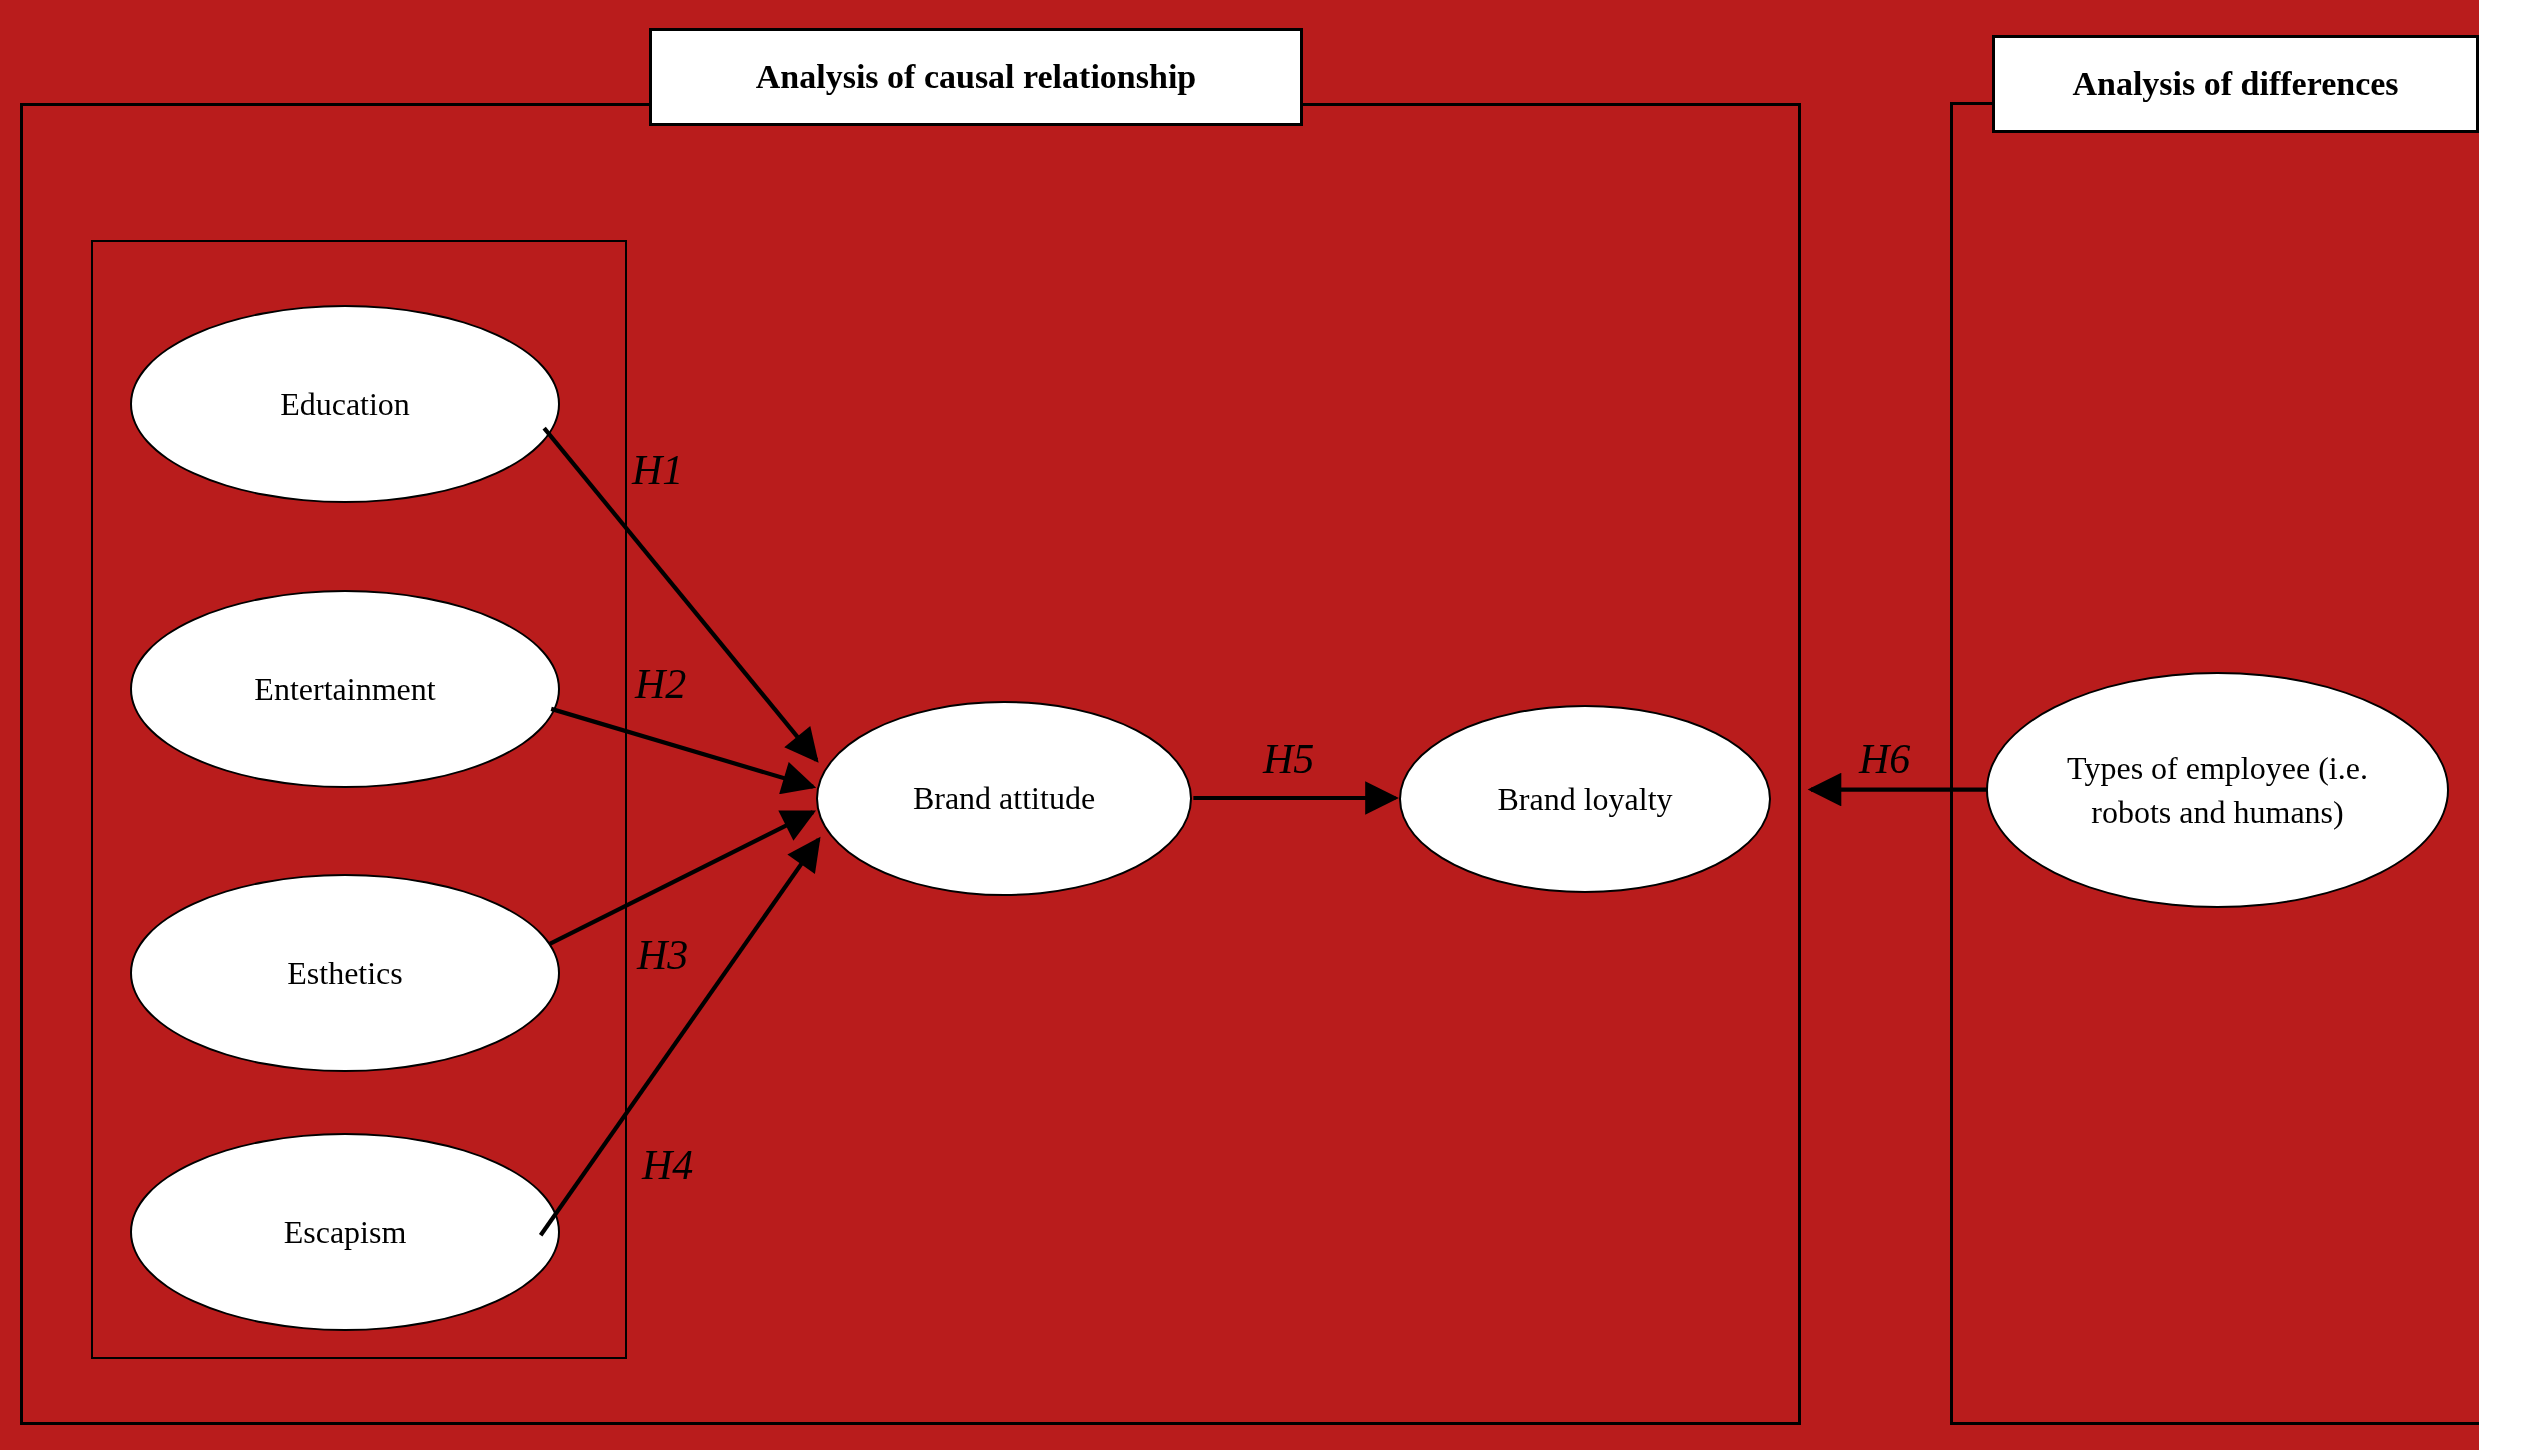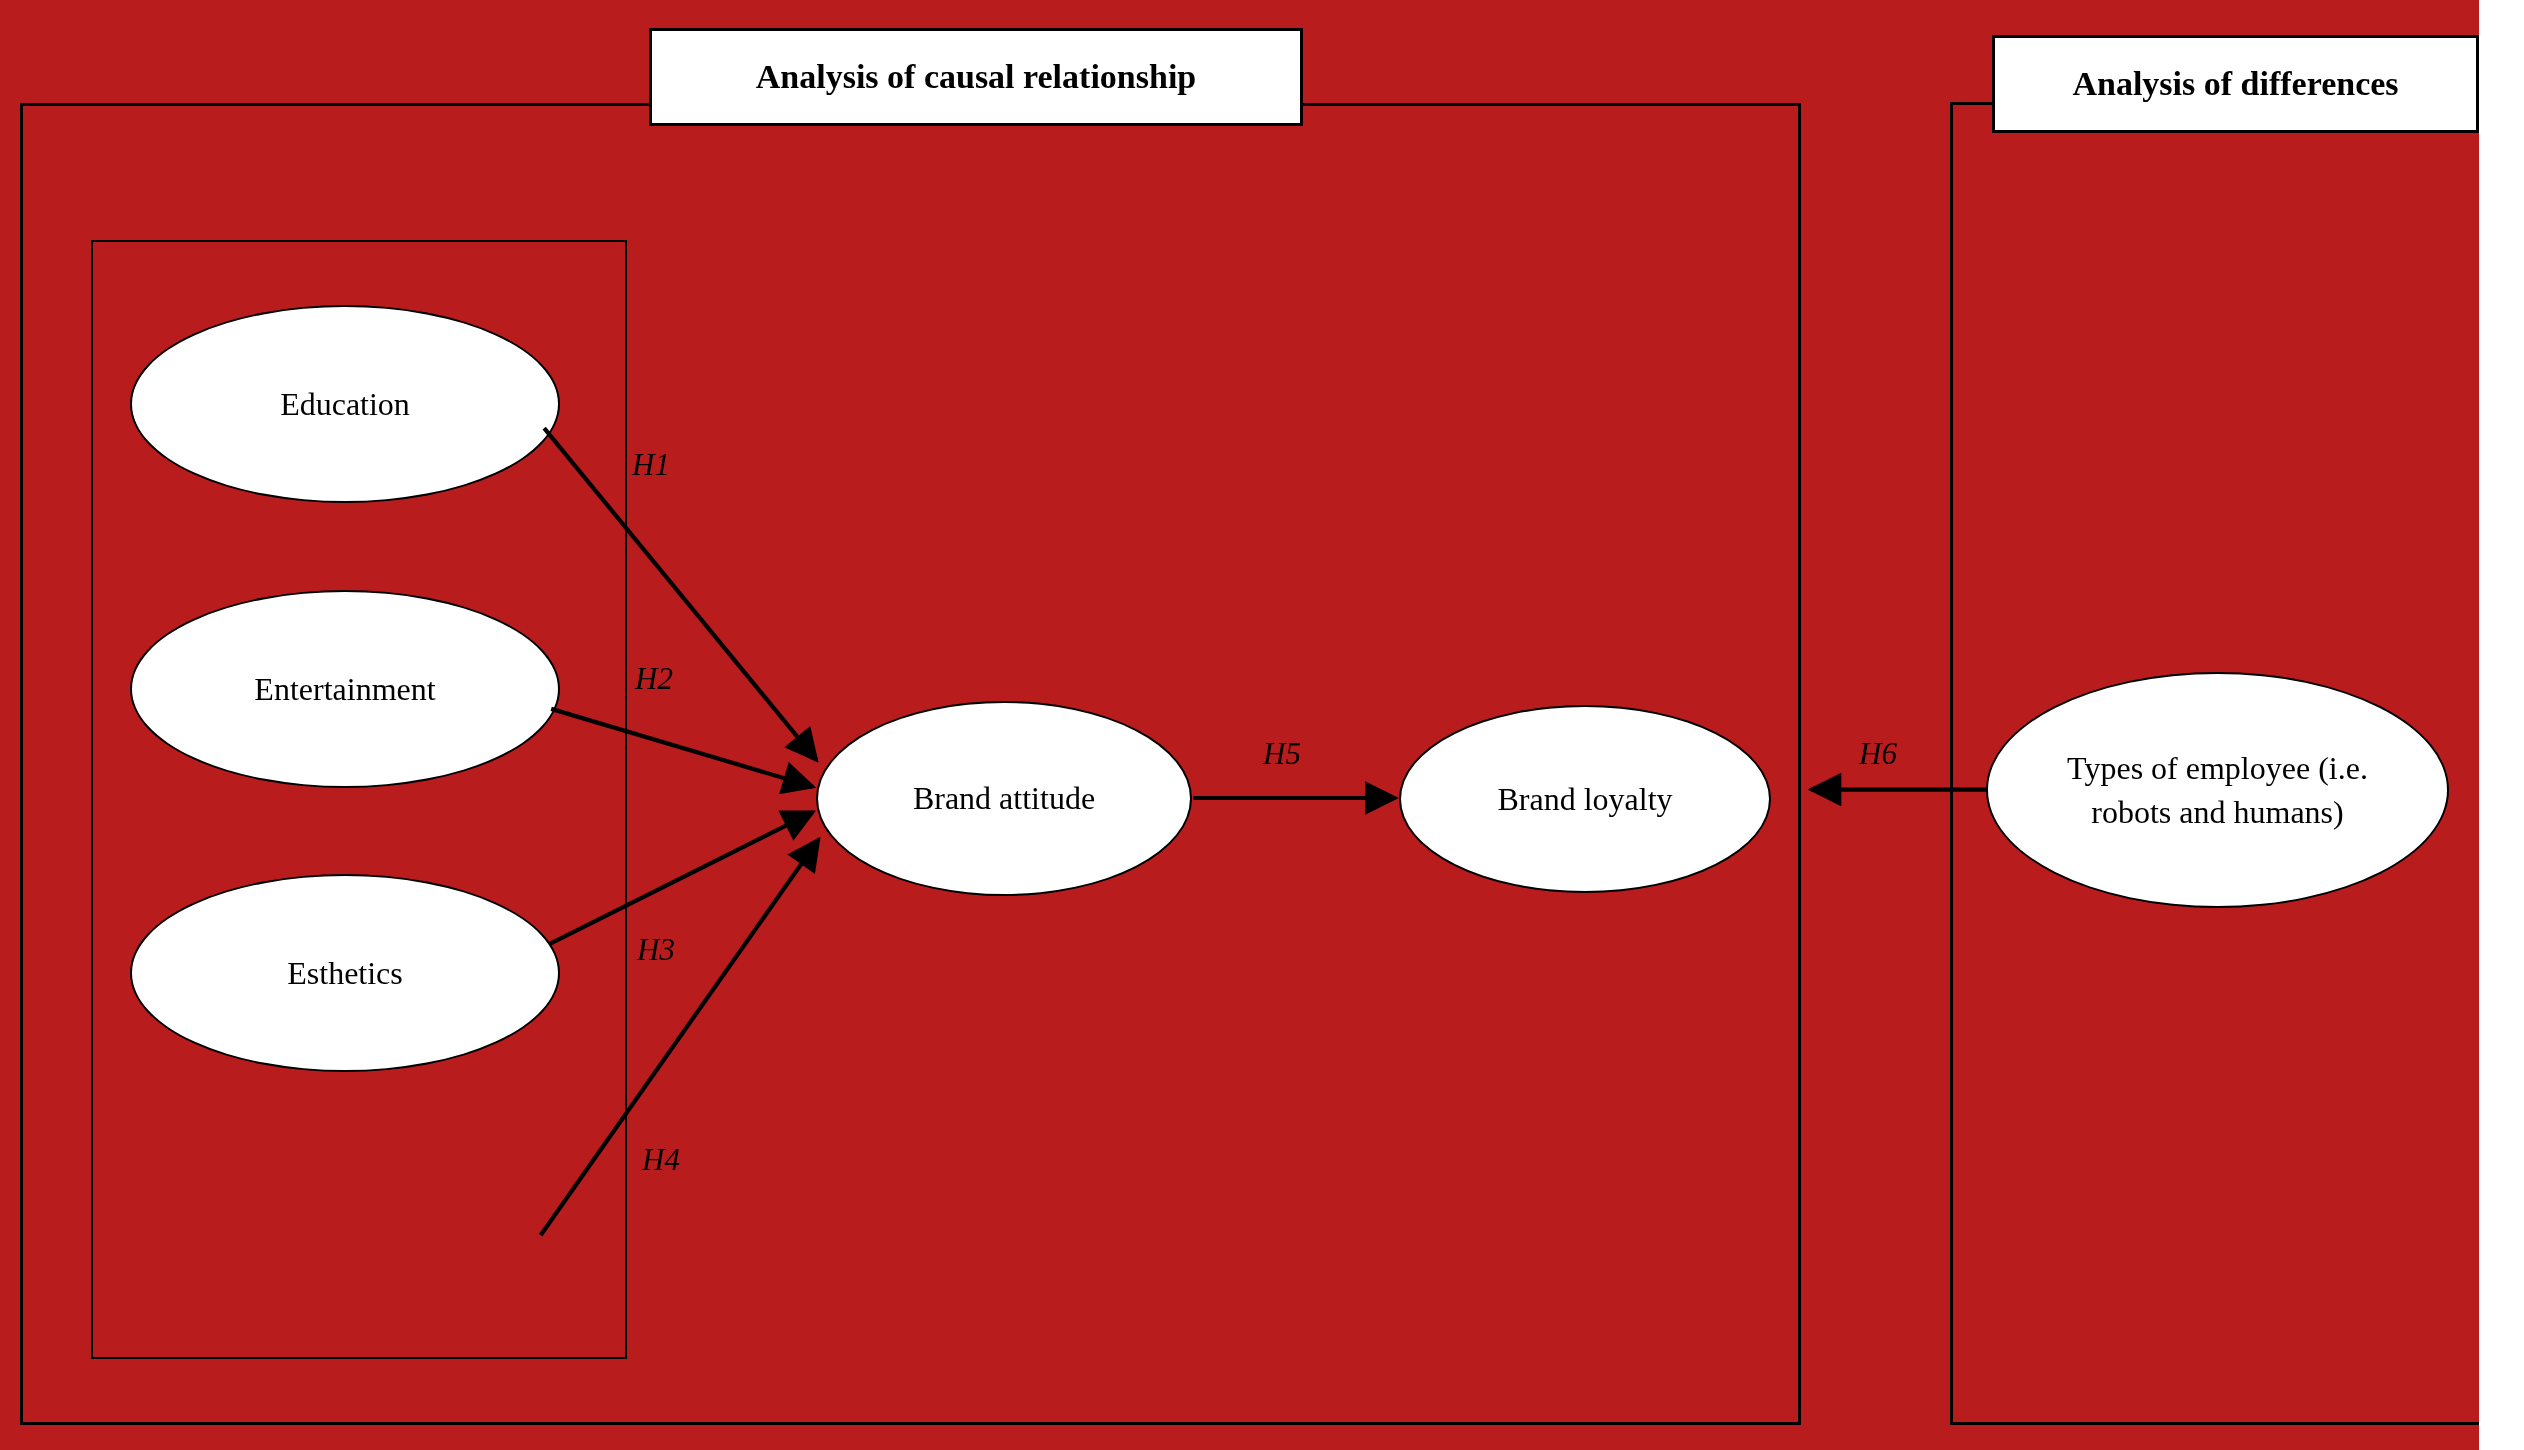--- a/index.html
+++ b/index.html
@@ -56,21 +56,21 @@
   .node-label {
     font-size: 32px;
     line-height: 1.38;
   }
   .node-label.narrow { max-width: 183px; }
   .node-label.mid    { max-width: 302px; }
   .hlabel {
     position: absolute;
     z-index: 4;
     font-style: italic;
-    font-size: 31px;
+    font-size: 42px;
     line-height: 1;
     white-space: nowrap;
   }
   .overlay {
     position: absolute;
     left: 0;
     top: 0;
     z-index: 3;
     pointer-events: none;
   }
@@ -105,20 +105,23 @@
   </div>
 
   <div class="ellipse" style="left:130px; top:590px; width:430px; height:198px;">
     <span class="node-label">Entertainment</span>
   </div>
 
   <div class="ellipse" style="left:130px; top:874px; width:430px; height:198px;">
     <span class="node-label">Esthetics</span>
   </div>
 
+  <div class="ellipse" style="left:130px; top:1133px; width:430px; height:198px;">
+    <span class="node-label">Escapism</span>
+  </div>
 
   <div class="ellipse" style="left:816px; top:701px; width:376px; height:195px;">
     <span class="node-label narrow">Brand attitude</span>
   </div>
 
   <div class="ellipse" style="left:1986px; top:672px; width:463px; height:236px;">
     <span class="node-label mid">Types of employee (i.e. robots and humans)</span>
   </div>
 
   <div class="ellipse" style="left:1399px; top:705px; width:372px; height:188px;">

